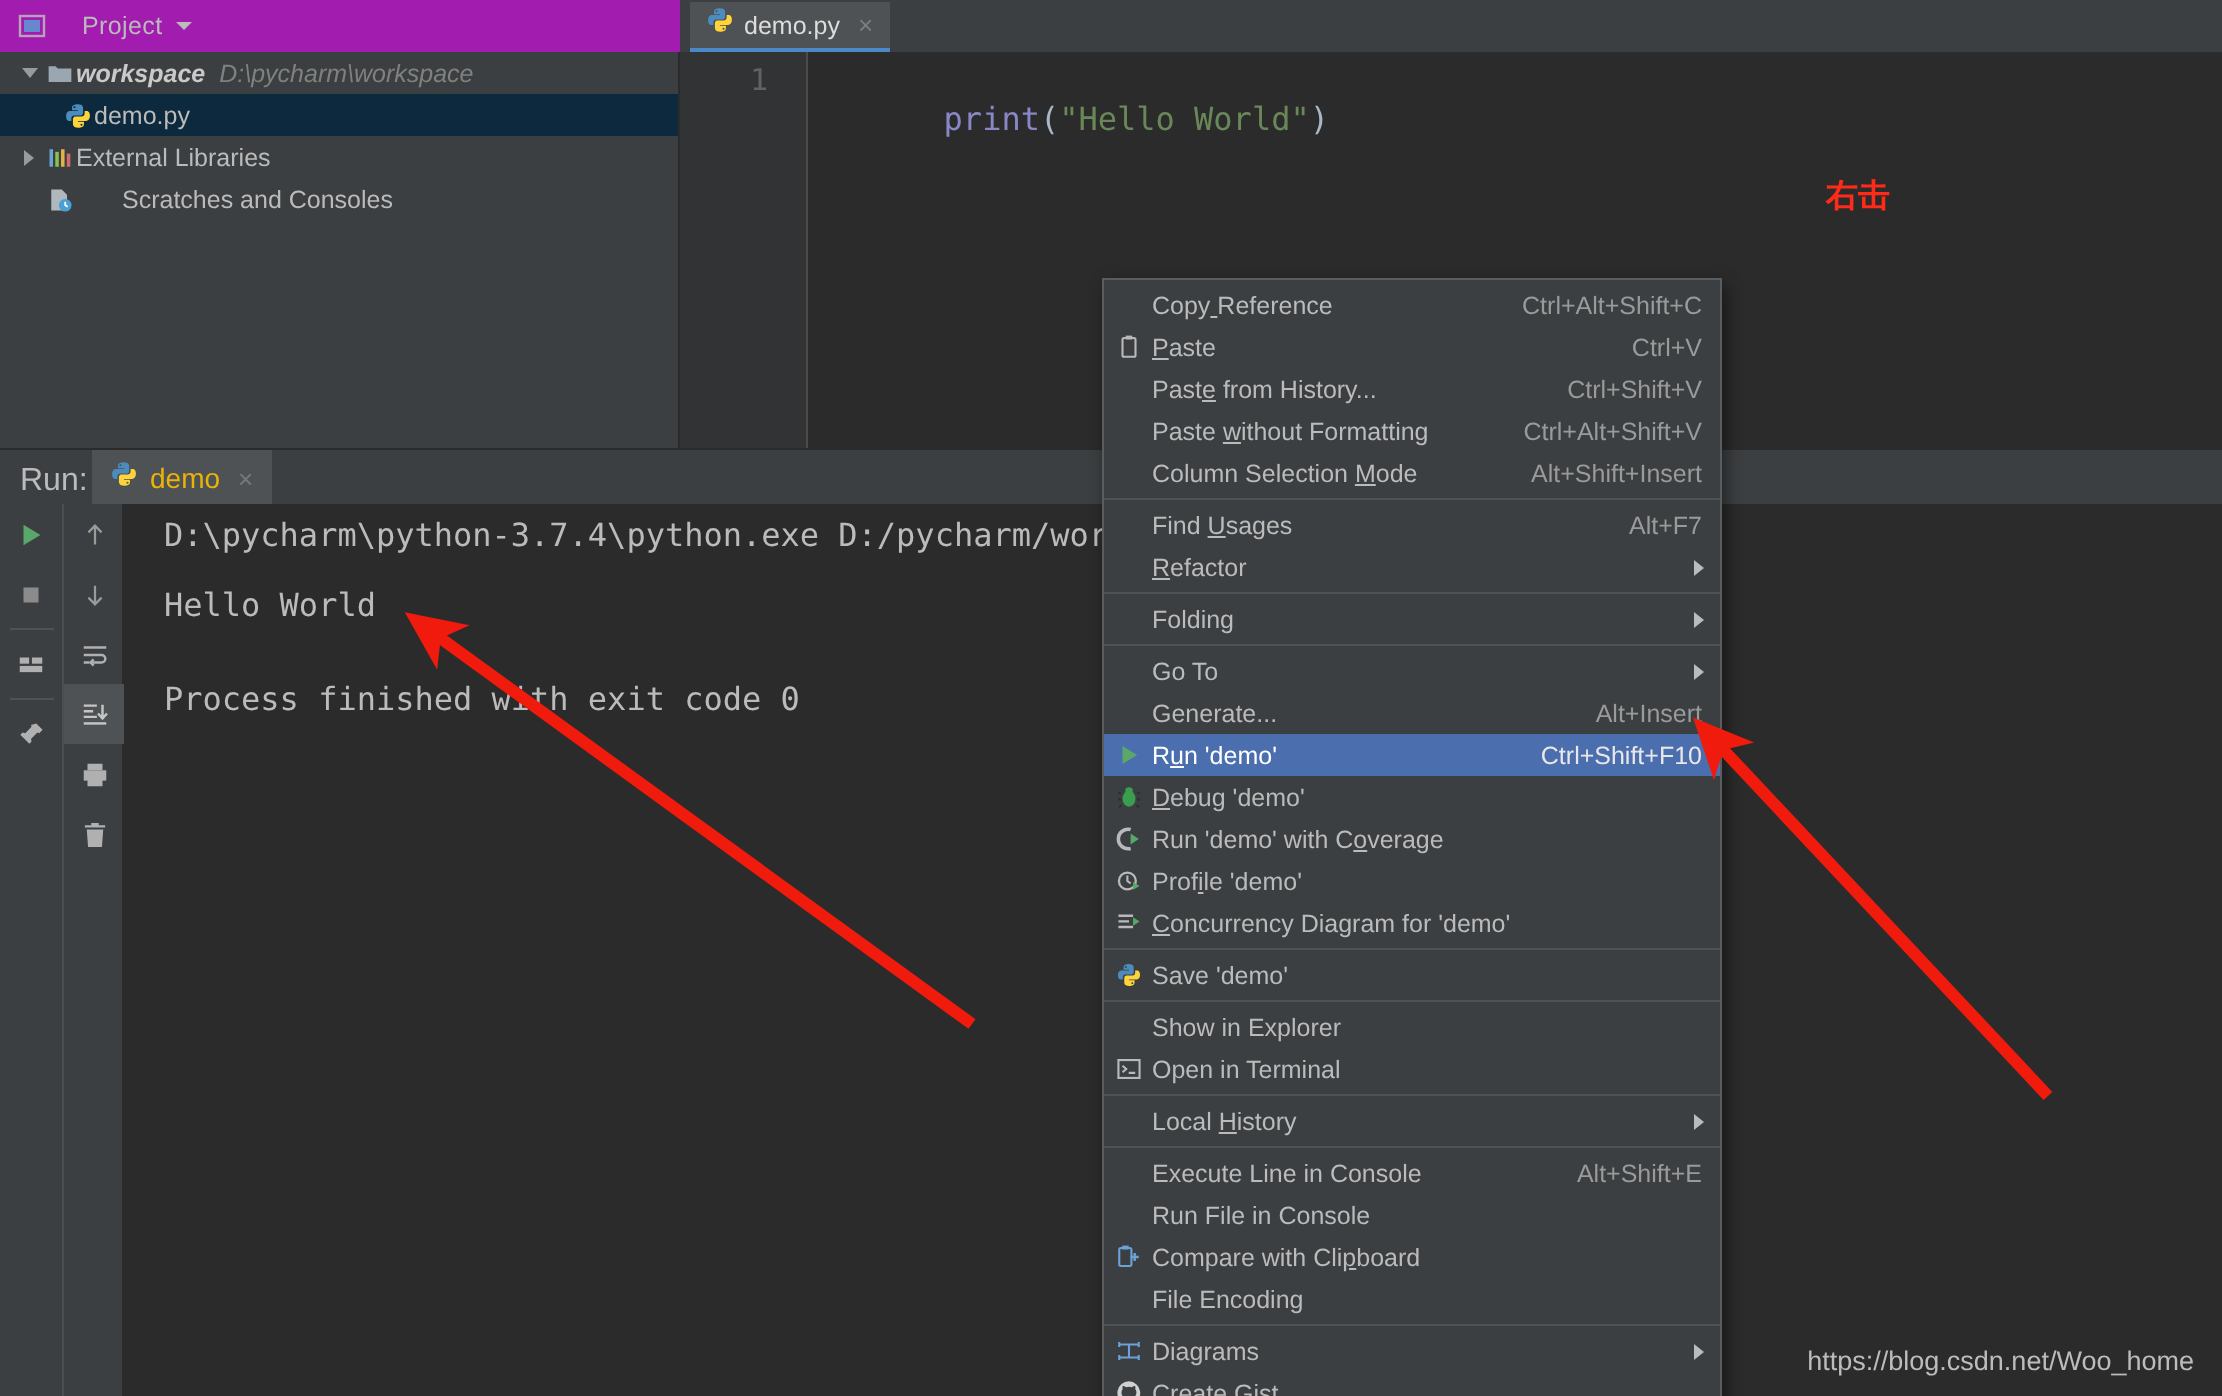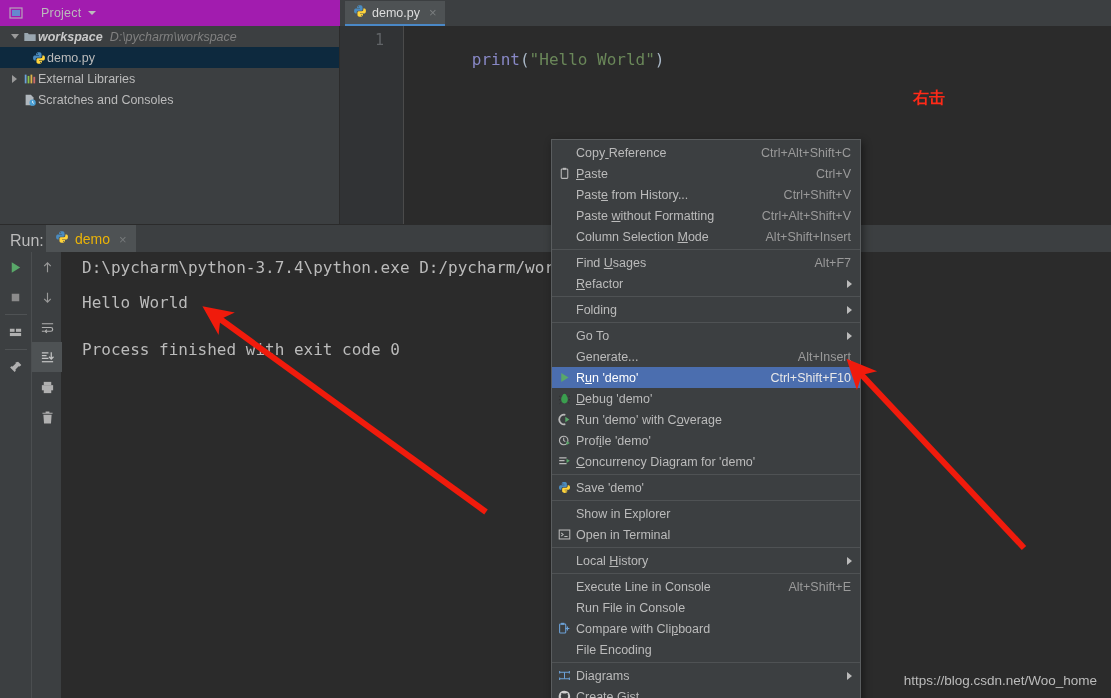--- a/index.html
+++ b/index.html
@@ -200,21 +200,21 @@
         <svg width="14" height="14" viewBox="0 0 16 16">
             <rect x="2" y="3" width="2" height="10" fill="#6ca2d8"></rect>
             <rect x="5.3" y="4.5" width="2" height="8.5" fill="#8bc34a"></rect>
             <rect x="8.6" y="3" width="2" height="10" fill="#e0b44a"></rect>
             <rect x="11.9" y="5.5" width="2" height="7.5" fill="#cf6b6b"></rect>
           </svg>
       </span>
       <span>External Libraries</span>
     </div>
 
-    <div class="trow" style="padding-left:21px;">
+    <div class="trow" style="padding-left:21px;gap:23px;">
       <span class="ticon">
         <svg width="14" height="14" viewBox="0 0 16 16">
             <path fill="#b0b7bd" d="M3 2h6l3 3v9H3z"></path>
             <circle cx="11" cy="11" r="3.6" fill="#4a9fd4"></circle>
             <path d="M11 9v2l1.4.9" stroke="#fff" stroke-width="1" fill="none"></path>
           </svg>
       </span>
       <span>Scratches and Consoles</span>
     </div>
   </div>

